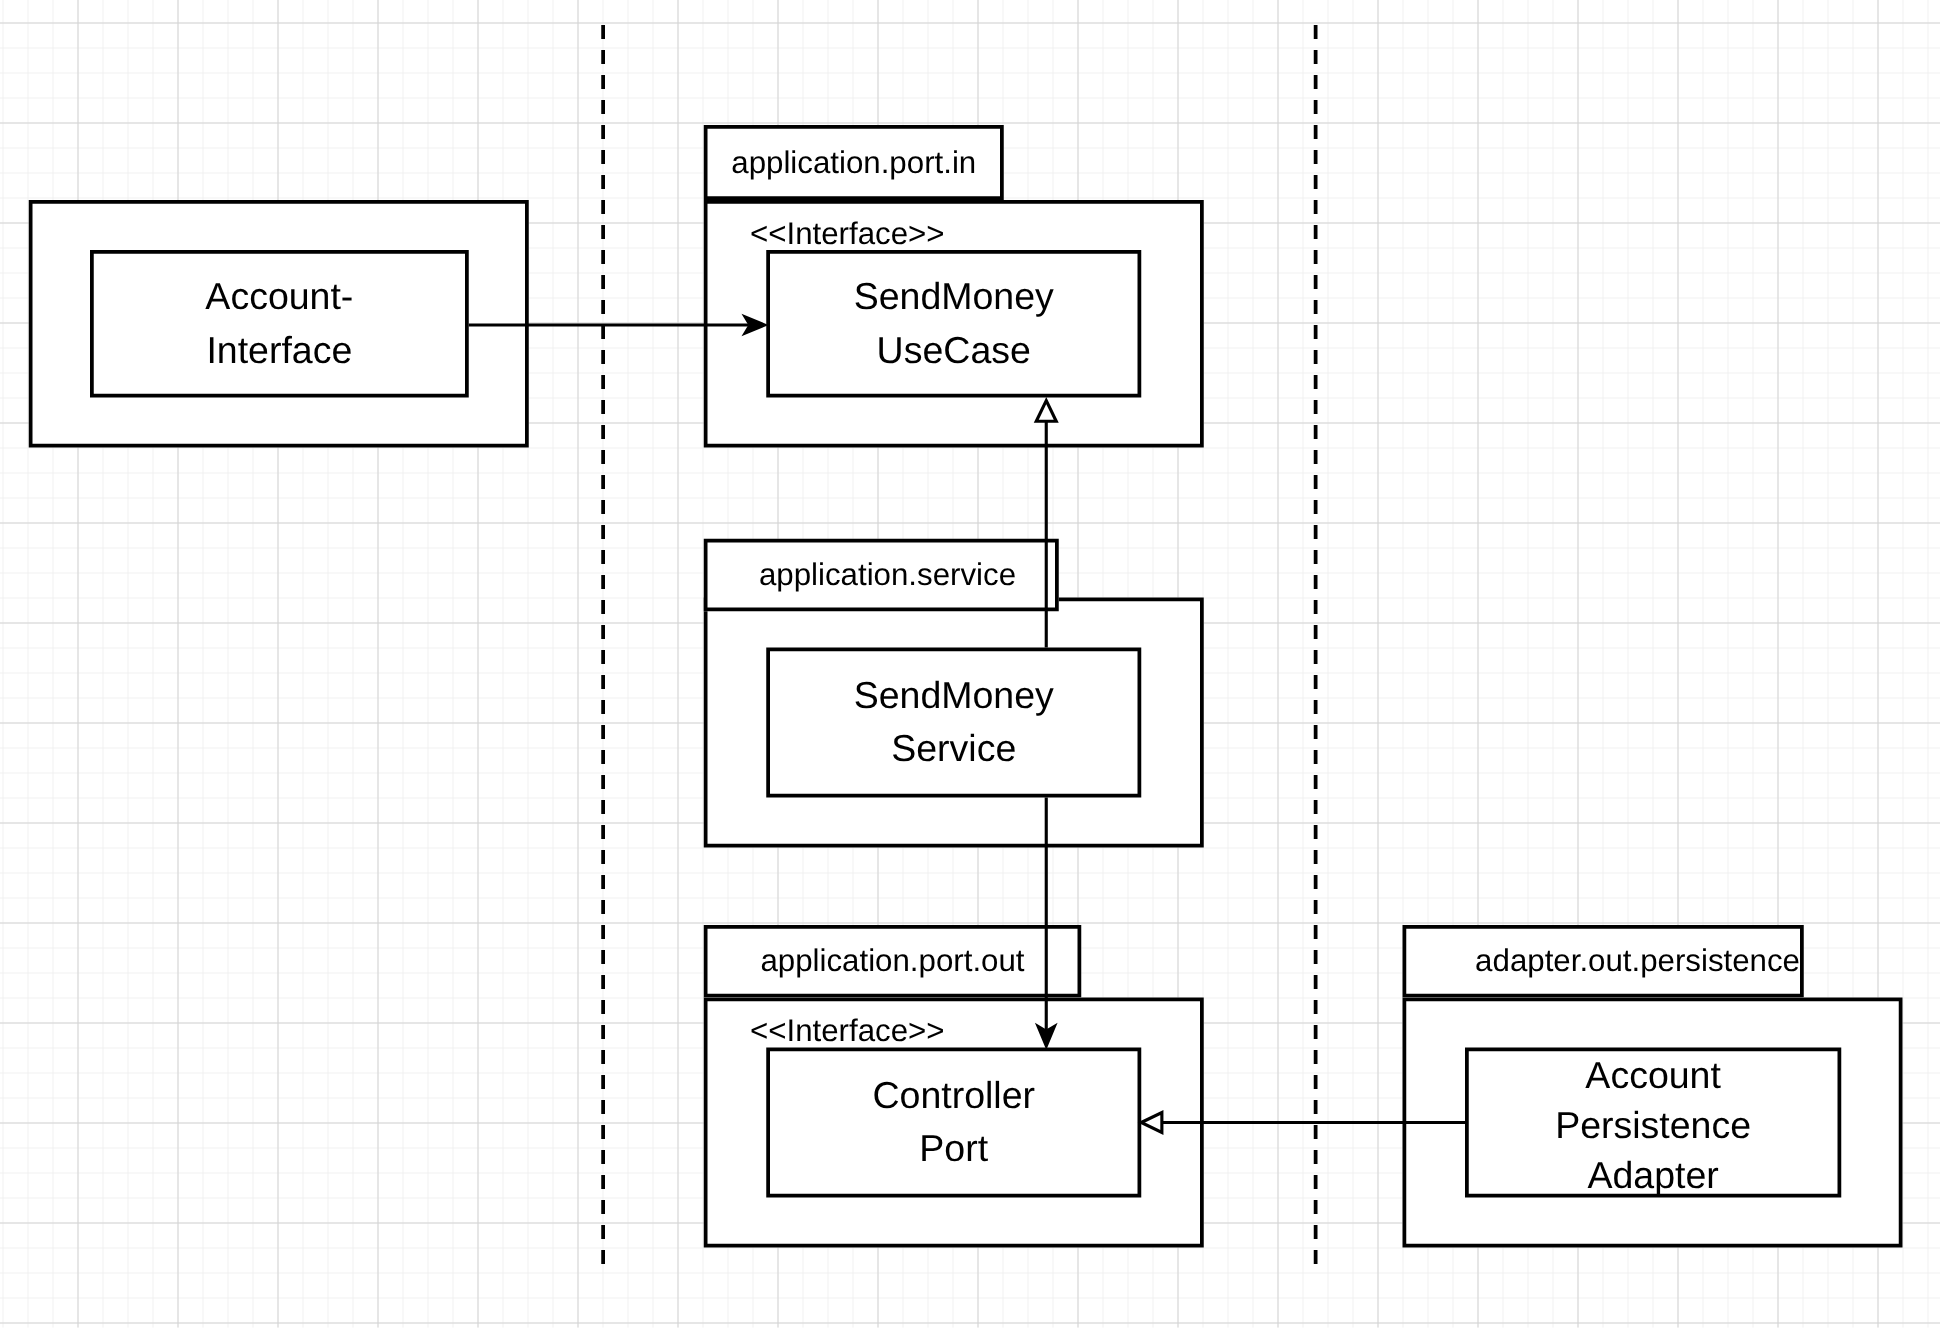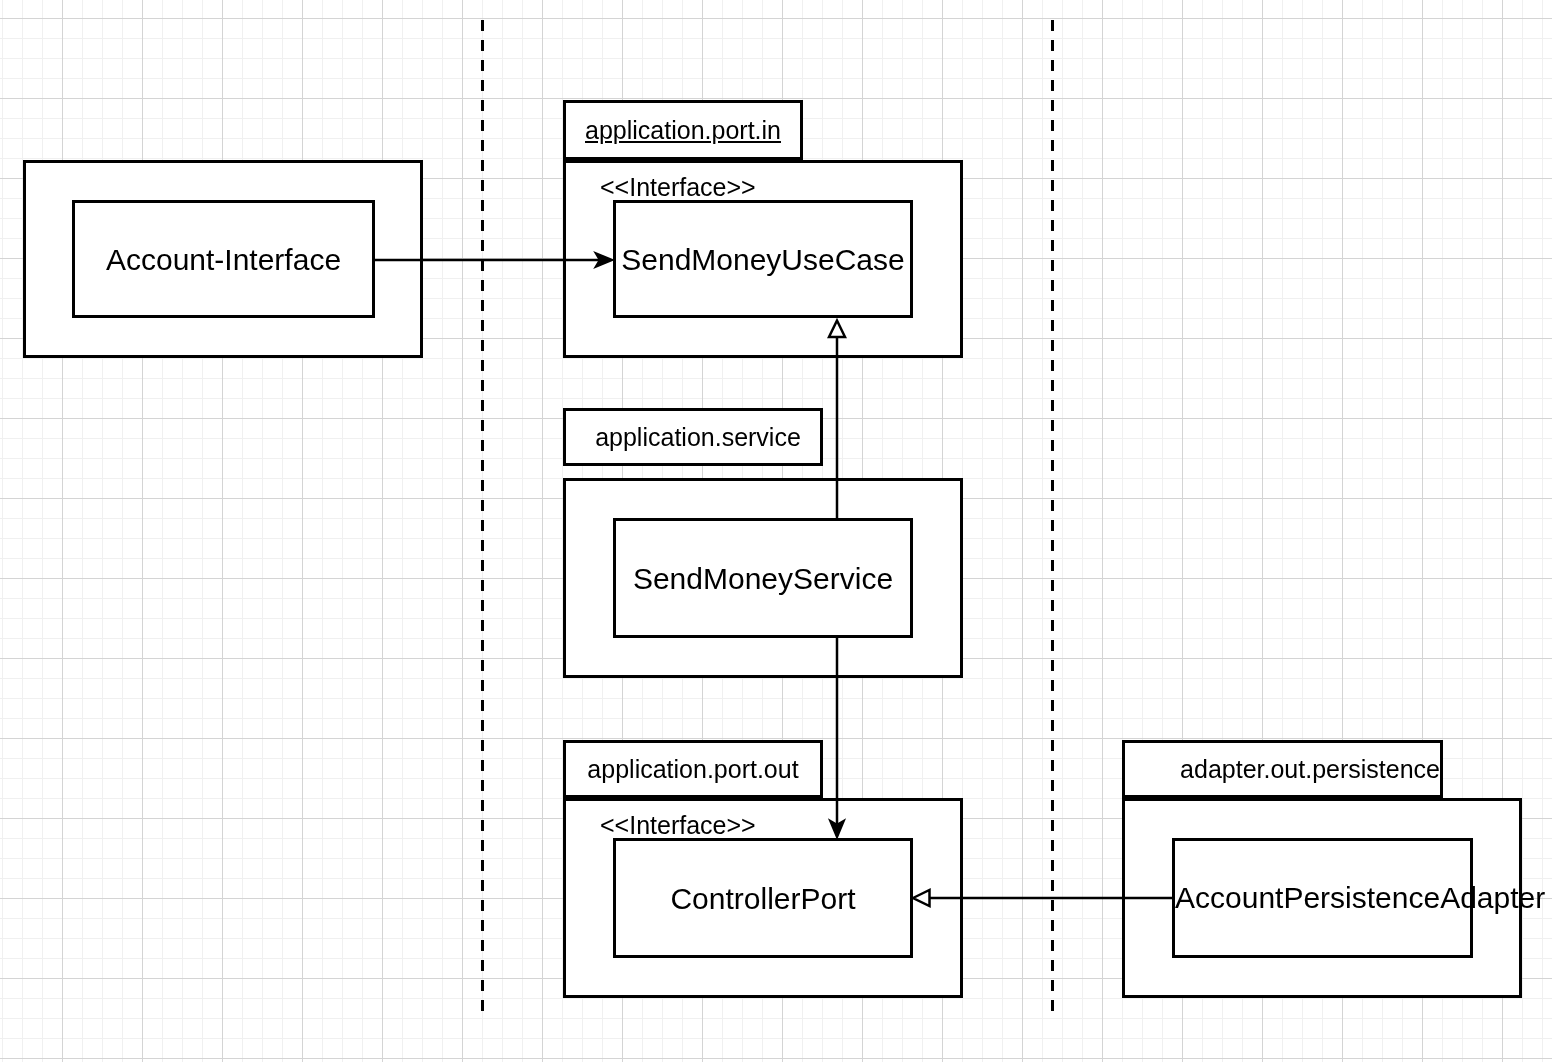--- a/index.html
+++ b/index.html
@@ -36,21 +36,21 @@
     display: flex;
     align-items: center;
     justify-content: center;
     font-size: 25px;
     white-space: nowrap;
     z-index: 2;
   }
   .pkg-body { z-index: 1; }
   .node {
     display: flex;
-    flex-direction: row;
+    flex-direction: column;
     align-items: center;
     justify-content: center;
     text-align: center;
     font-size: 30px;
     line-height: 43px;
     z-index: 3;
   }
   .node.tight { line-height: 40px; }
   .stereotype {
     position: absolute;
@@ -75,40 +75,40 @@
 
   <div class="dashed-line" style="left:481px;"></div>
   <div class="dashed-line" style="left:1051px;"></div>
 
   <div class="pkg-body" style="left:23px; top:160px; width:400px; height:198px;"></div>
   <div class="node" style="left:72px; top:200px; width:303px; height:118px;">
     <div>Account-</div>
     <div>Interface</div>
   </div>
 
-  <div class="pkg-tab" style="left:563px; top:100px; width:240px; height:60px;text-decoration:underline;">
+  <div class="pkg-tab" style="left:563px; top:100px; width:240px; height:60px;">
     <span>application.port.in</span>
   </div>
   <div class="pkg-body" style="left:563px; top:160px; width:400px; height:198px;"></div>
   <div class="stereotype" style="left:600px; top:173px;">&lt;&lt;Interface&gt;&gt;</div>
   <div class="node" style="left:613px; top:200px; width:300px; height:118px;">
     <div>SendMoney</div>
     <div>UseCase</div>
   </div>
 
-  <div class="pkg-tab" style="left:563px; top:408px; width:260px; height:58px;padding-left:10px;">
+  <div class="pkg-tab" style="left:563px; top:431px; width:284px; height:58px;padding-left:10px;">
     <span>application.service</span>
   </div>
   <div class="pkg-body" style="left:563px; top:478px; width:400px; height:200px;"></div>
   <div class="node" style="left:613px; top:518px; width:300px; height:120px;">
     <div>SendMoney</div>
     <div>Service</div>
   </div>
 
-  <div class="pkg-tab" style="left:563px; top:740px; width:260px; height:58px;">
+  <div class="pkg-tab" style="left:563px; top:740px; width:302px; height:58px;">
     <span>application.port.out</span>
   </div>
   <div class="pkg-body" style="left:563px; top:798px; width:400px; height:200px;"></div>
   <div class="stereotype" style="left:600px; top:811px;">&lt;&lt;Interface&gt;&gt;</div>
   <div class="node" style="left:613px; top:838px; width:300px; height:120px;">
     <div>Controller</div>
     <div>Port</div>
   </div>
 
   <div class="pkg-tab" style="left:1122px; top:740px; width:321px; height:58px;justify-content:flex-end;">

